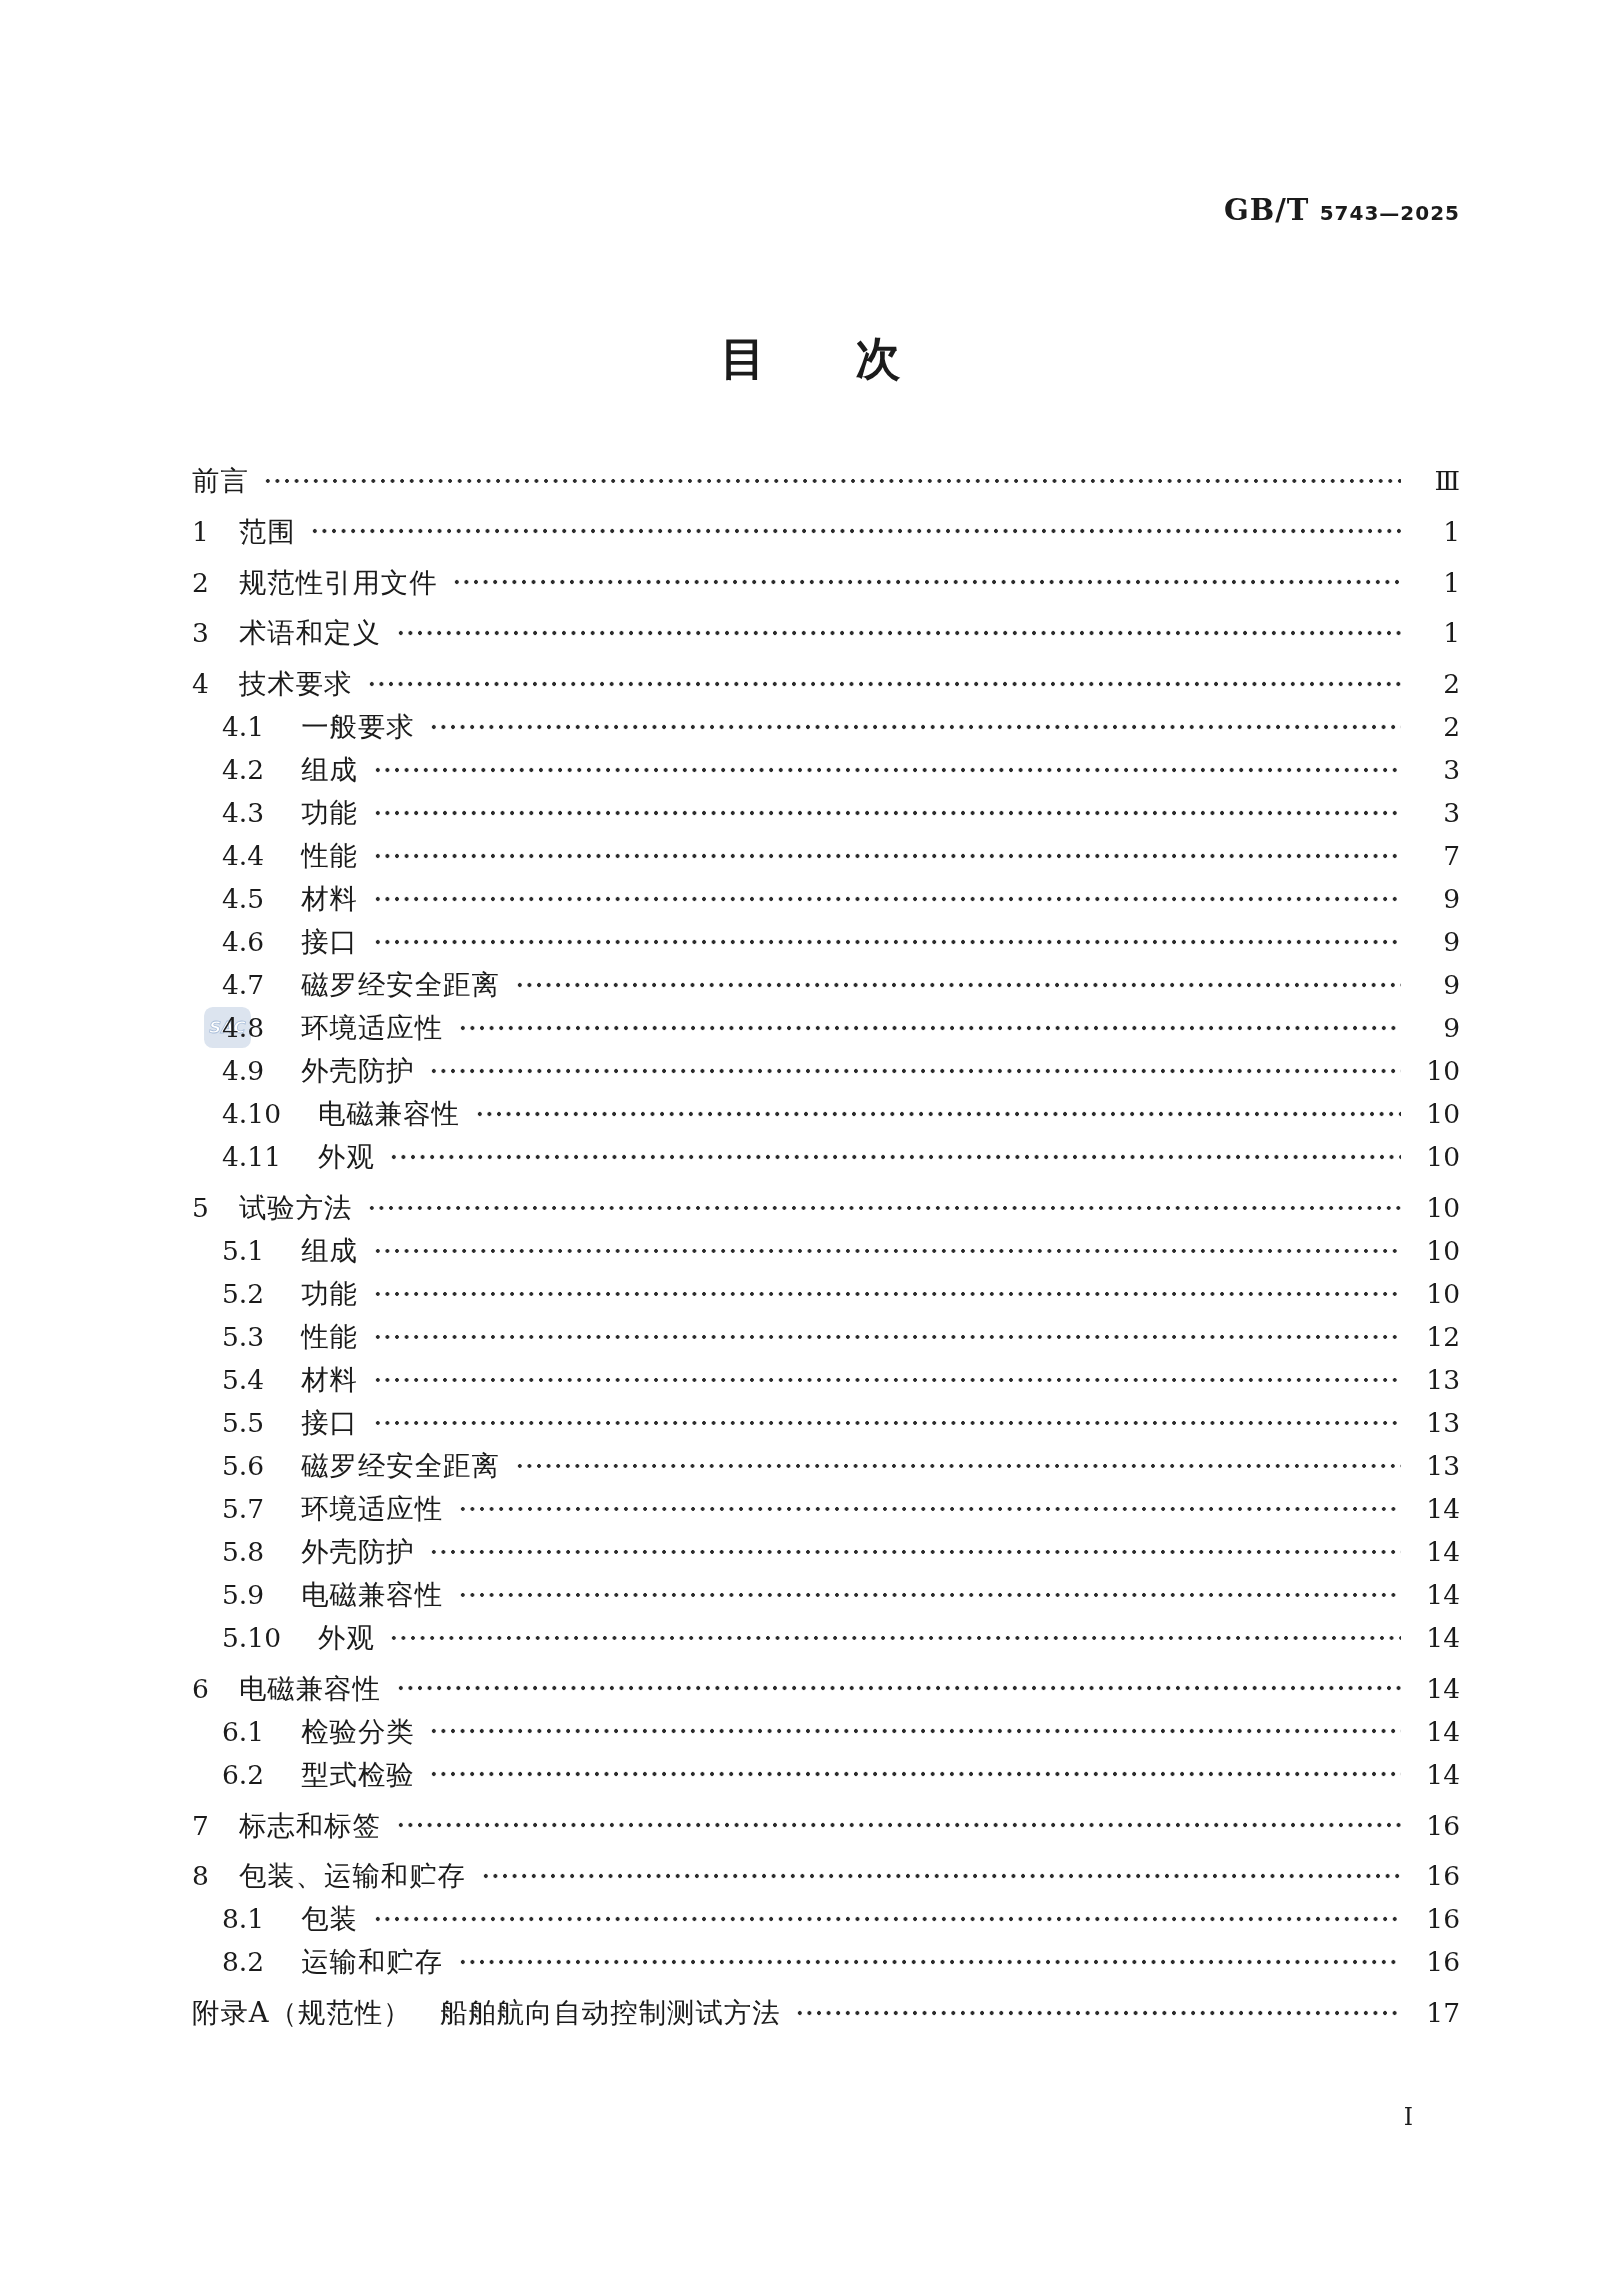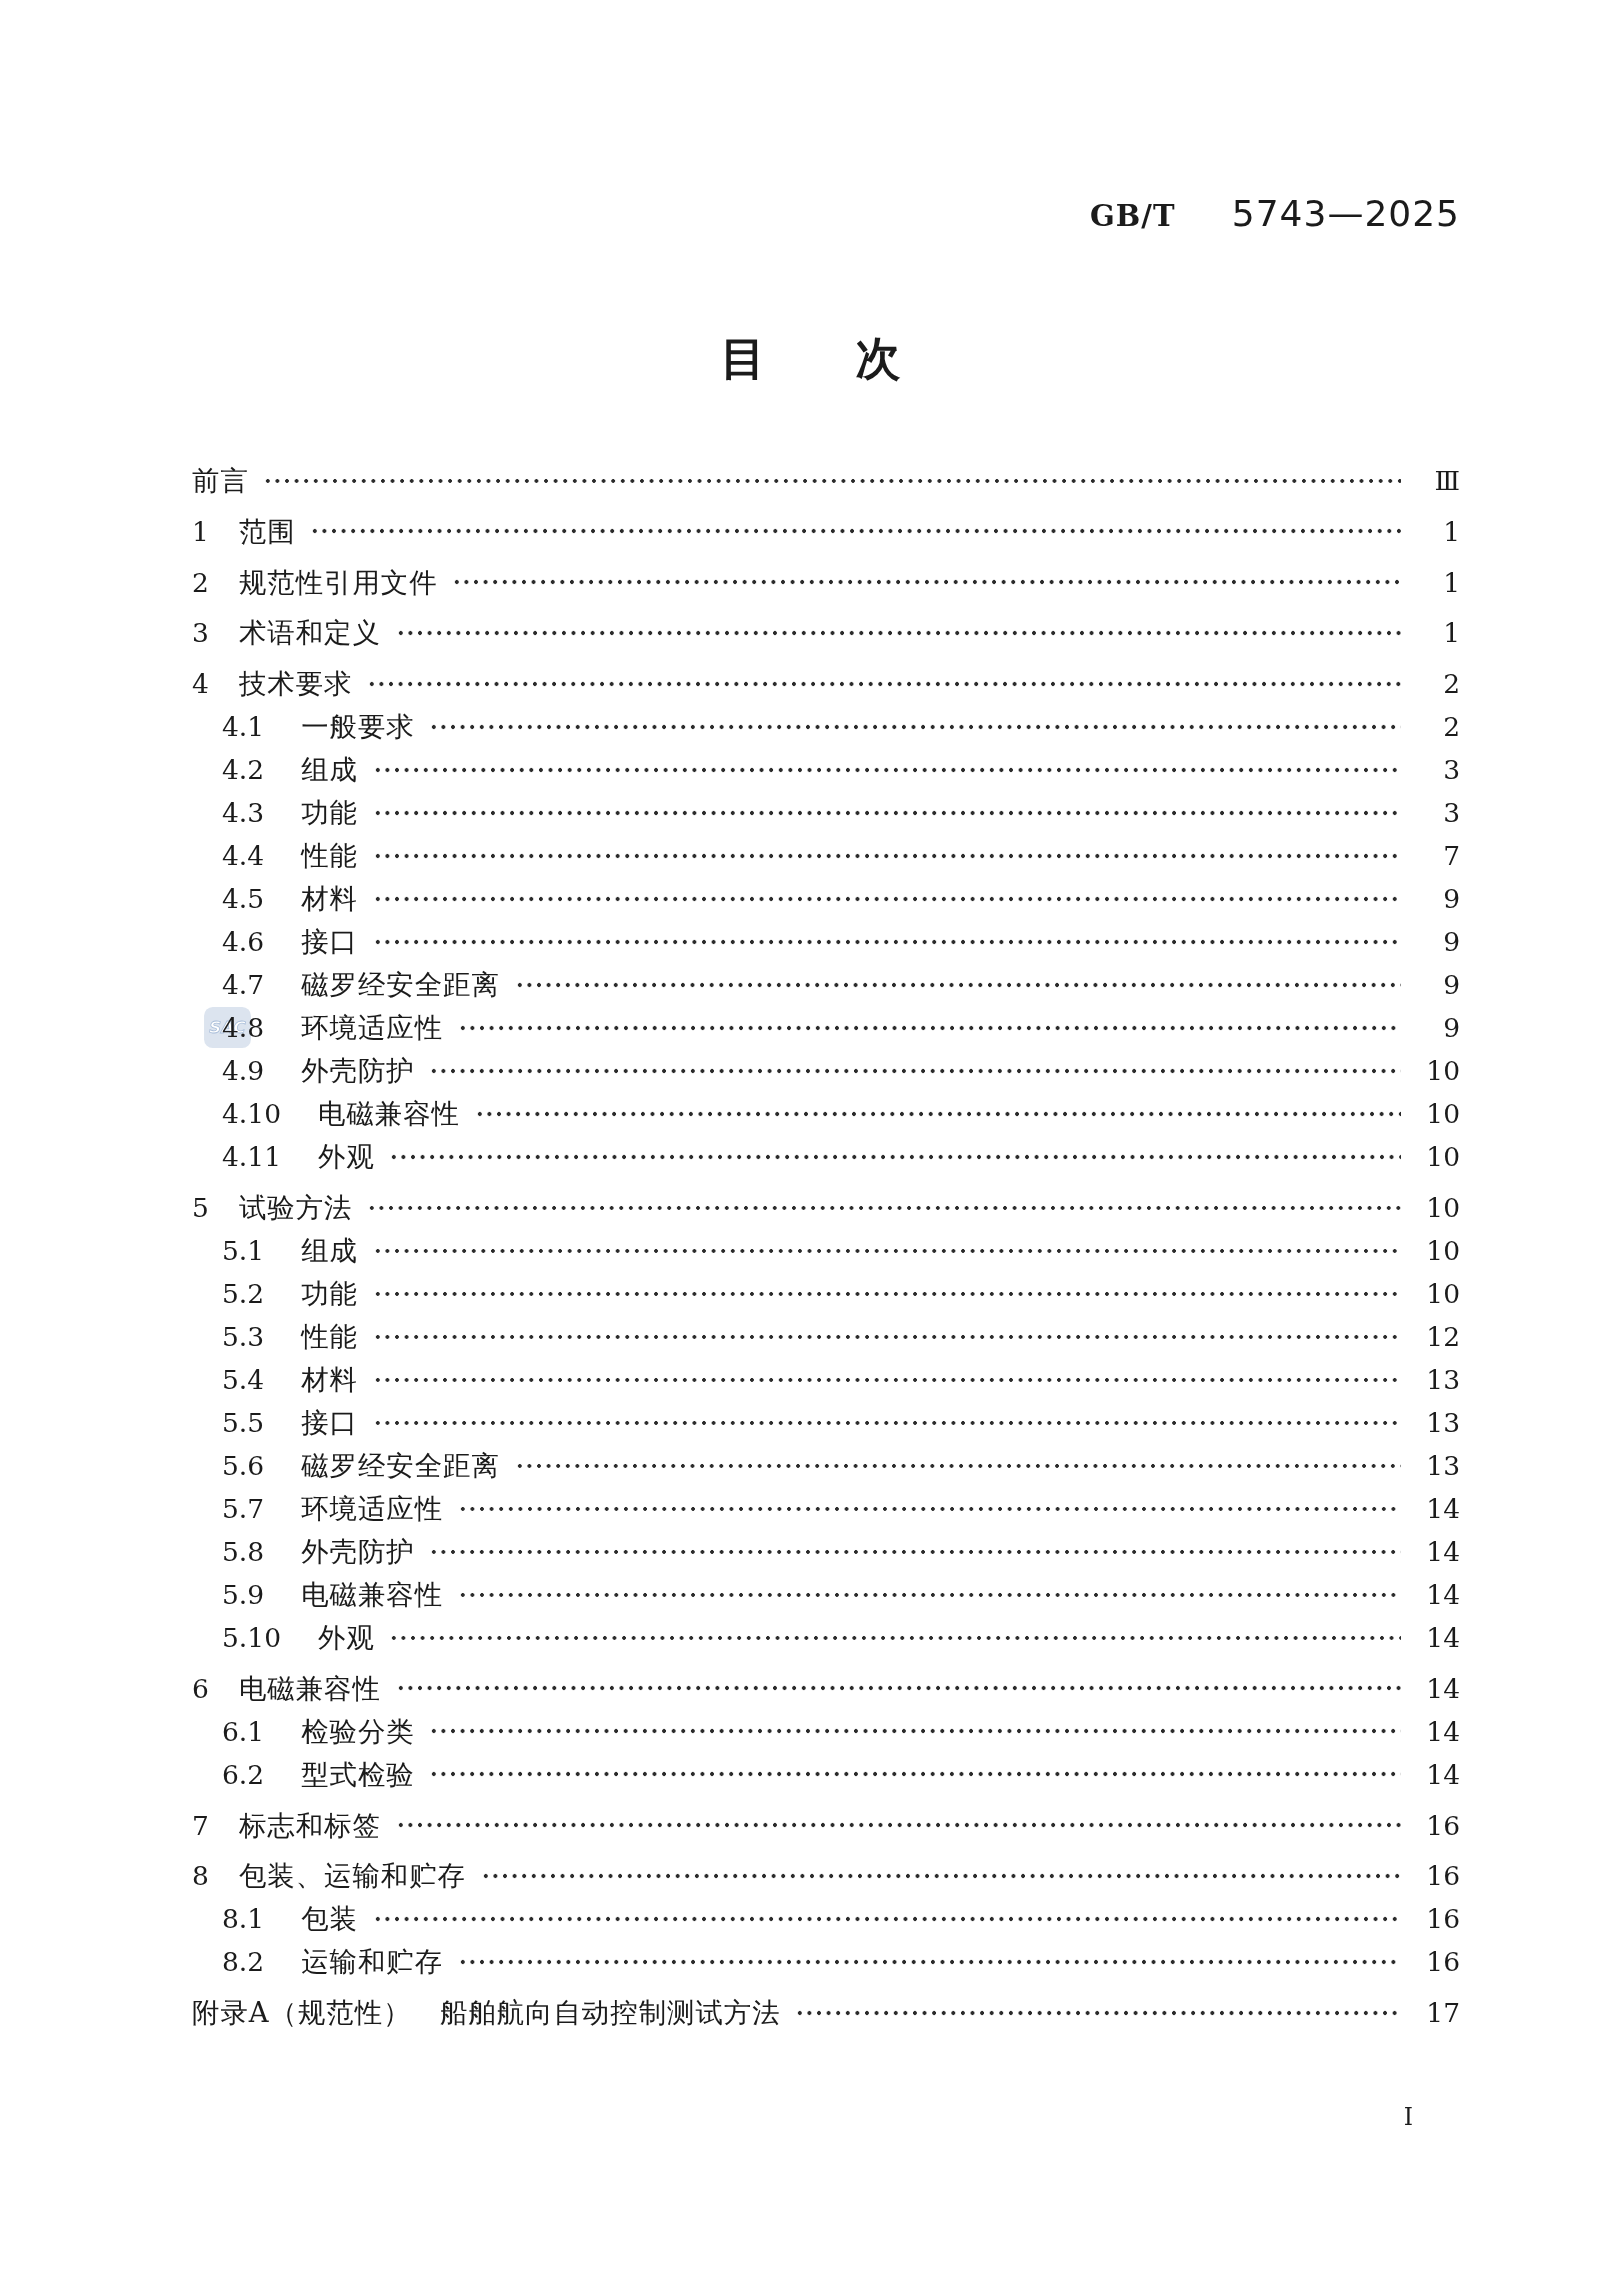--- a/index.html
+++ b/index.html
@@ -9,21 +9,21 @@
     background:#ffffff;
     font-family:"DejaVu Serif","Liberation Serif",serif;
     color:#1b1b1b;
     overflow:hidden;
   }
   .header{
     position:absolute;top:193px;right:161px;
     font-size:29px;letter-spacing:1px;white-space:nowrap;
   }
   .header .code{font-weight:700;}
-  .header .number{font-weight:400;font-family:"DejaVu Sans","Liberation Sans",sans-serif;font-size:36px;margin-left:46px;}
+  .header .number{font-weight:700;font-family:"DejaVu Sans","Liberation Sans",sans-serif;font-size:20px;}
   .title{
     position:absolute;top:329px;left:0;width:100%;
     text-align:center;font-size:45px;font-weight:700;margin:0;
   }
   .toc{
     position:absolute;top:459px;left:0;right:0;
     padding-right:161px;
   }
   .row{
     display:flex;align-items:baseline;

